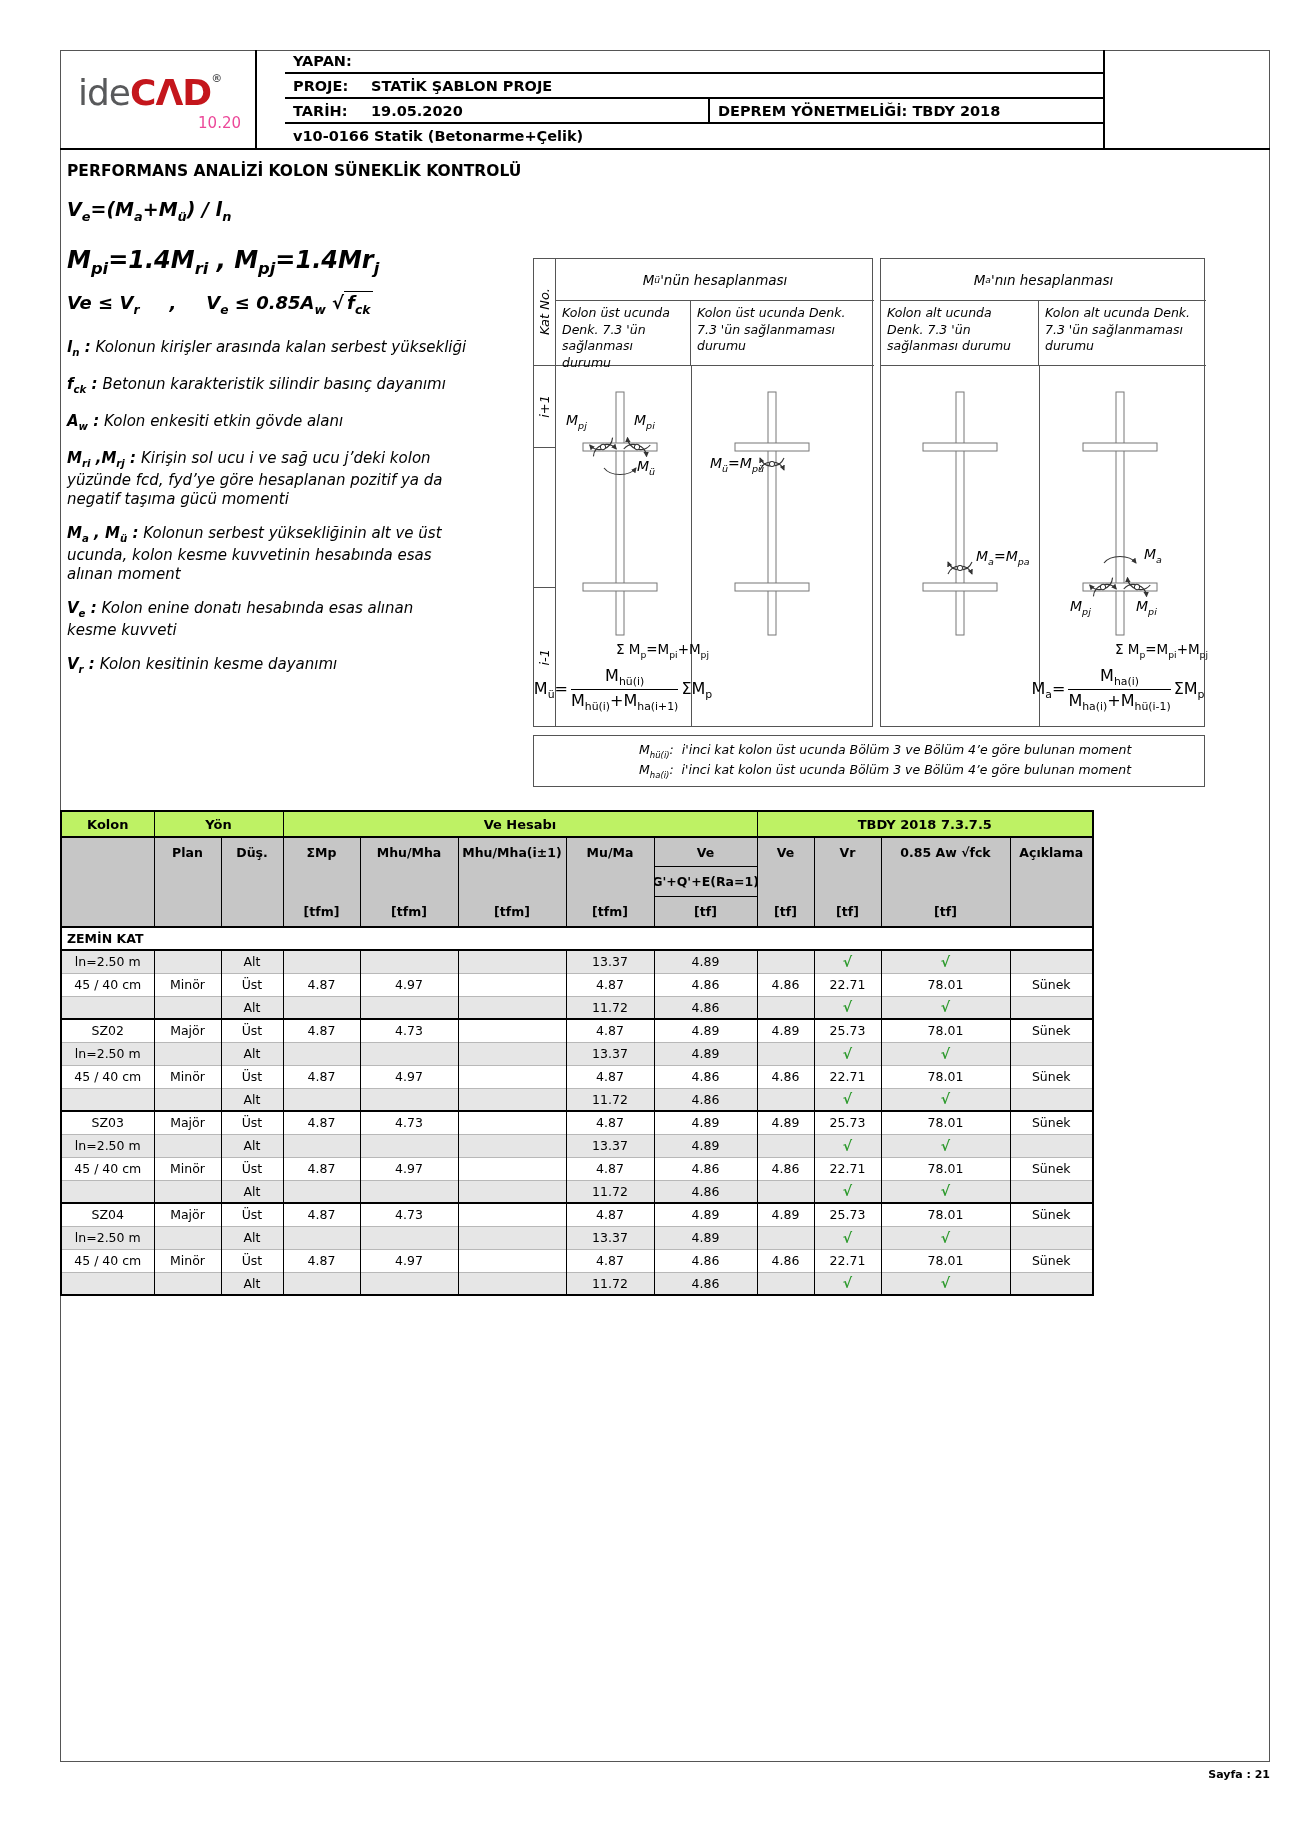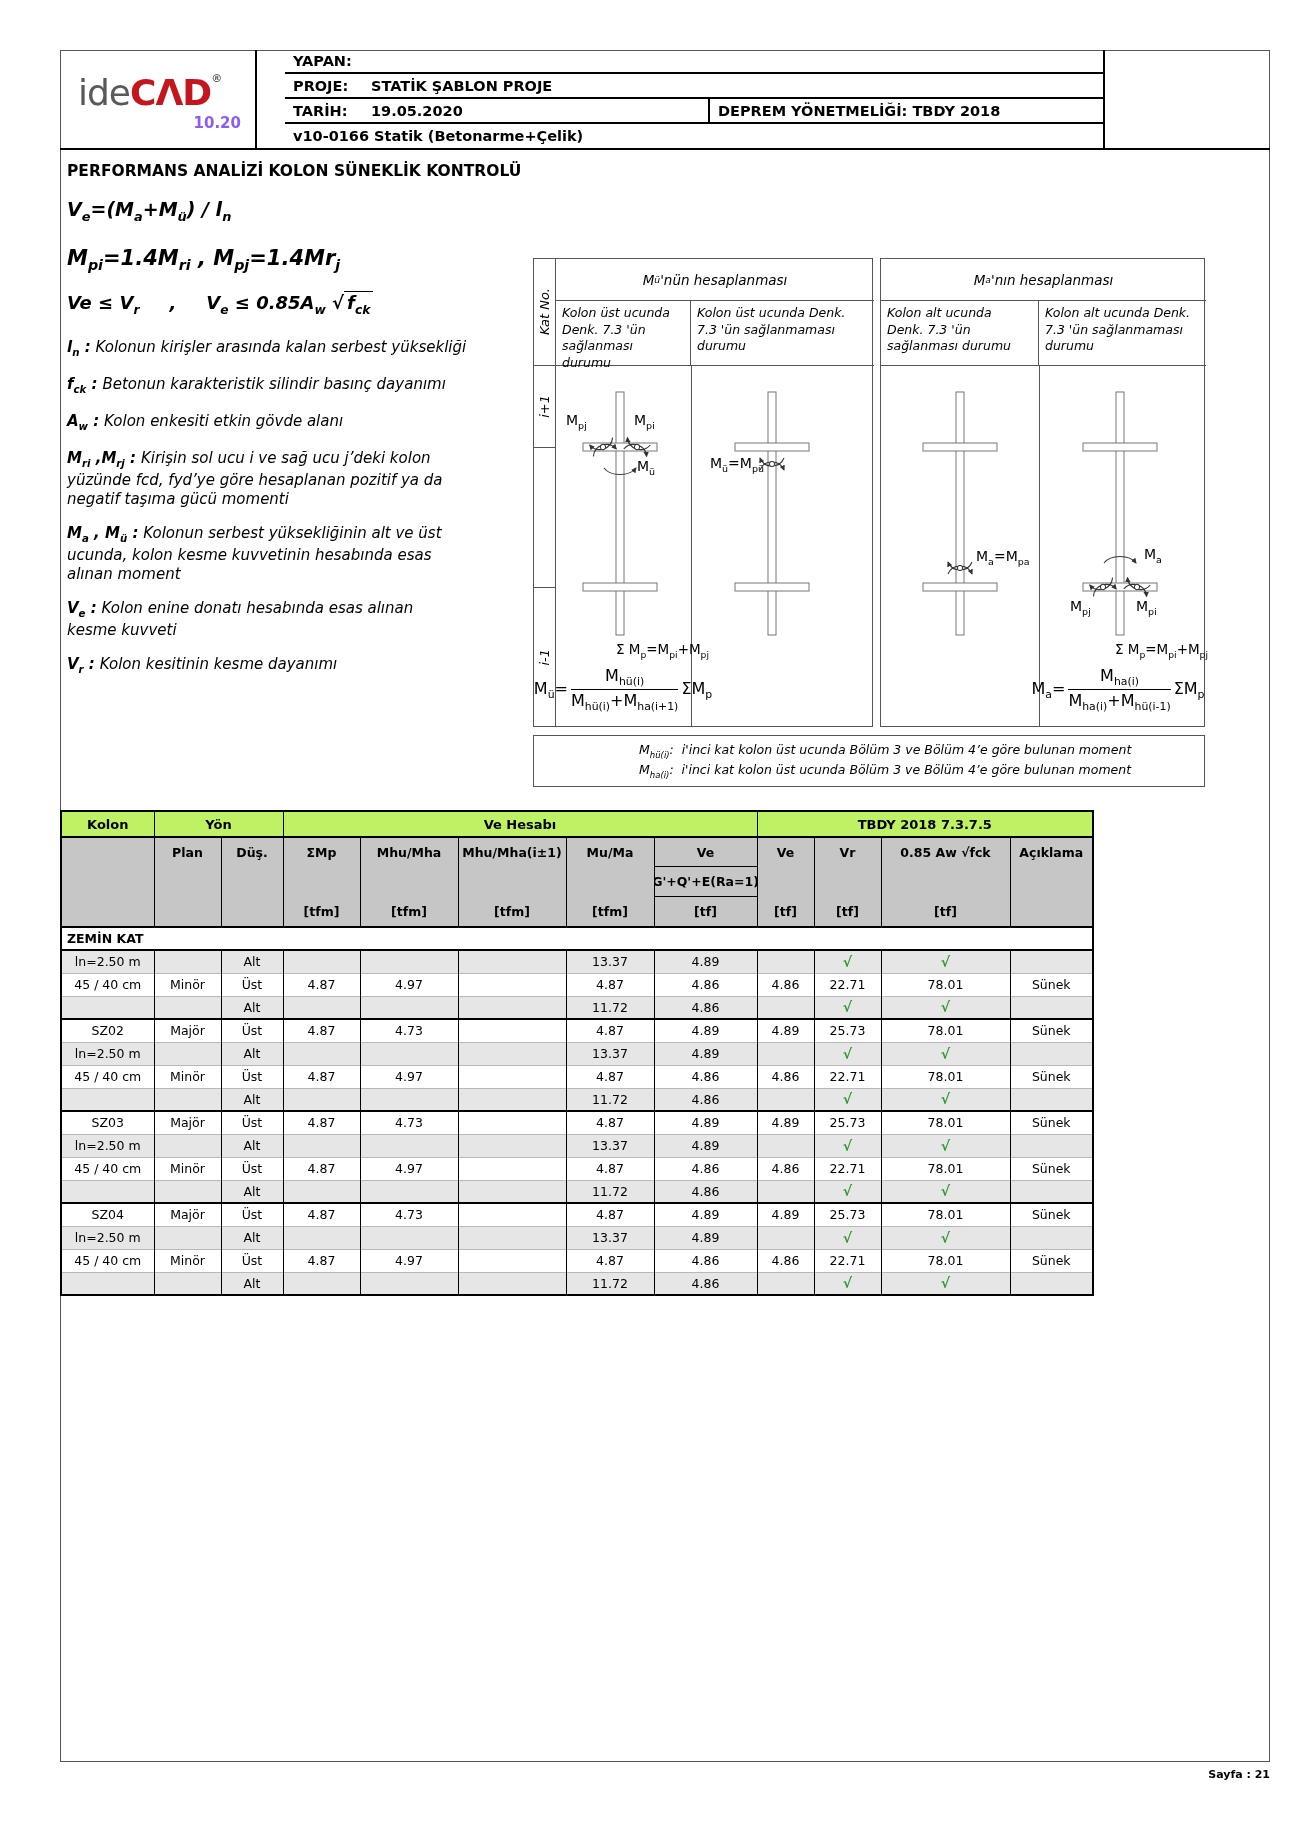--- a/index.html
+++ b/index.html
@@ -9,37 +9,37 @@
   
   .content-box { position: absolute; left: 60px; top: 50px; width: 1210px; height: 1712px; border: 1px solid #555; }
 
   
   .header-strip { position: absolute; left: 60px; top: 50px; width: 1210px; height: 100px; border-bottom: 2px solid #000; font-weight: bold; font-size: 14.5px; }
   .logo-cell { position: absolute; left: 0; top: 0; width: 197px; height: 100px; border-right: 2px solid #000; }
   .logo-line { position: absolute; left: 18px; top: 22px; white-space: nowrap; }
   .logo-ide { font-size: 36px; color: #58595b; font-weight: normal; letter-spacing: -1px; }
   .logo-cad { font-size: 36px; color: #c4161c; font-weight: bold; letter-spacing: -1px; }
   .logo-reg { font-size: 11px; color: #58595b; vertical-align: top; }
-  .logo-ver { position: absolute; right: 14px; top: 64px; font-size: 15px; color: #8b5cf6; font-weight: bold; }
+  .logo-ver { position: absolute; right: 14px; top: 64px; font-size: 15px; color: #ec4899; font-weight: normal; }
   .info-cell { position: absolute; left: 225px; top: 0; width: 820px; height: 100px; border-right: 2px solid #000; }
   .info-row { display: flex; align-items: center; padding-left: 8px; }
   .row-yapan { height: 24px; border-bottom: 2px solid #000; }
   .row-proje { height: 25px; border-bottom: 2px solid #000; }
   .row-tarih { height: 25px; border-bottom: 2px solid #000; padding-left: 0; }
   .row-model { height: 24px; }
   .tarih-left { width: 425px; height: 100%; display: flex; align-items: center; padding-left: 8px; border-right: 2px solid #000; }
   .tarih-right { flex: 1; height: 100%; display: flex; align-items: center; padding-left: 8px; }
   .lab { display: inline-block; min-width: 78px; }
   .lab-proje { display: inline-block; min-width: 78px; }
 
   
   .doc-title { position: absolute; left: 67px; top: 162px; font-weight: bold; font-size: 15.5px; }
   .formula { position: absolute; font-weight: bold; font-style: italic; white-space: nowrap; }
   .f1 { left: 67px; top: 198px; font-size: 19px; }
-  .f2 { left: 67px; top: 246px; font-size: 21px; }
+  .f2 { left: 67px; top: 246px; font-size: 24px; }
   .f3 { left: 67px; top: 292px; font-size: 18px; }
   .f3 .gap { display: inline-block; width: 30px; }
   .rad-bar { border-top: 1.5px solid #000; padding: 0 3px; }
   sub { font-size: 0.68em; }
 
   .defs { position: absolute; left: 67px; top: 338px; width: 400px; font-style: italic; font-size: 15px; line-height: 1.27; }
   .defs p { margin: 0 0 15px 0; }
   .def-term { font-weight: bold; }
 
   
@@ -59,21 +59,21 @@
   .h2cell { padding: 4px 6px; font-style: italic; font-size: 12.5px; line-height: 1.32; }
   .dia-left .h2cell:first-child { width: 135px; border-right: 1px solid #555; }
   .dia-left .h2cell:last-child { width: 183px; }
   .dia-right .h2cell:first-child { width: 158px; border-right: 1px solid #555; }
   .dia-right .h2cell:last-child { width: 167px; }
   .dia-vline { position: absolute; top: 107px; bottom: 0; width: 0; border-left: 1px solid #555; }
   .dia-left .dia-vline { left: 157px; } .dia-right .dia-vline { left: 158px; }
 
   .sketch-svg { position: absolute; left: 533px; top: 365px; width: 672px; height: 362px; pointer-events: none; }
 
-  .lbl { position: absolute; font-size: 14px; white-space: nowrap; }
+  .lbl { position: absolute; font-style: italic; font-size: 14px; white-space: nowrap; }
   .lbl-p2 { width: 78px; text-align: right; }
   .dia-sum { position: absolute; font-size: 13.5px; text-align: center; white-space: nowrap; margin-left: 40px; }
   .dia-frac { position: absolute; font-size: 16px; display: flex; align-items: center; justify-content: center; white-space: nowrap; }
   .frac { display: inline-flex; flex-direction: column; text-align: center; margin: 0 3px; }
   .frac .num { border-bottom: 1px solid #000; padding: 0 3px 1px 3px; }
   .frac .den { padding-top: 1px; text-align: center; }
 
   .dia-note { position: absolute; left: 533px; top: 735px; width: 672px; height: 52px; border: 1px solid #555; display: flex; flex-direction: column; justify-content: center; padding-left: 105px; font-style: italic; font-size: 12.5px; line-height: 1.5; }
 
   

